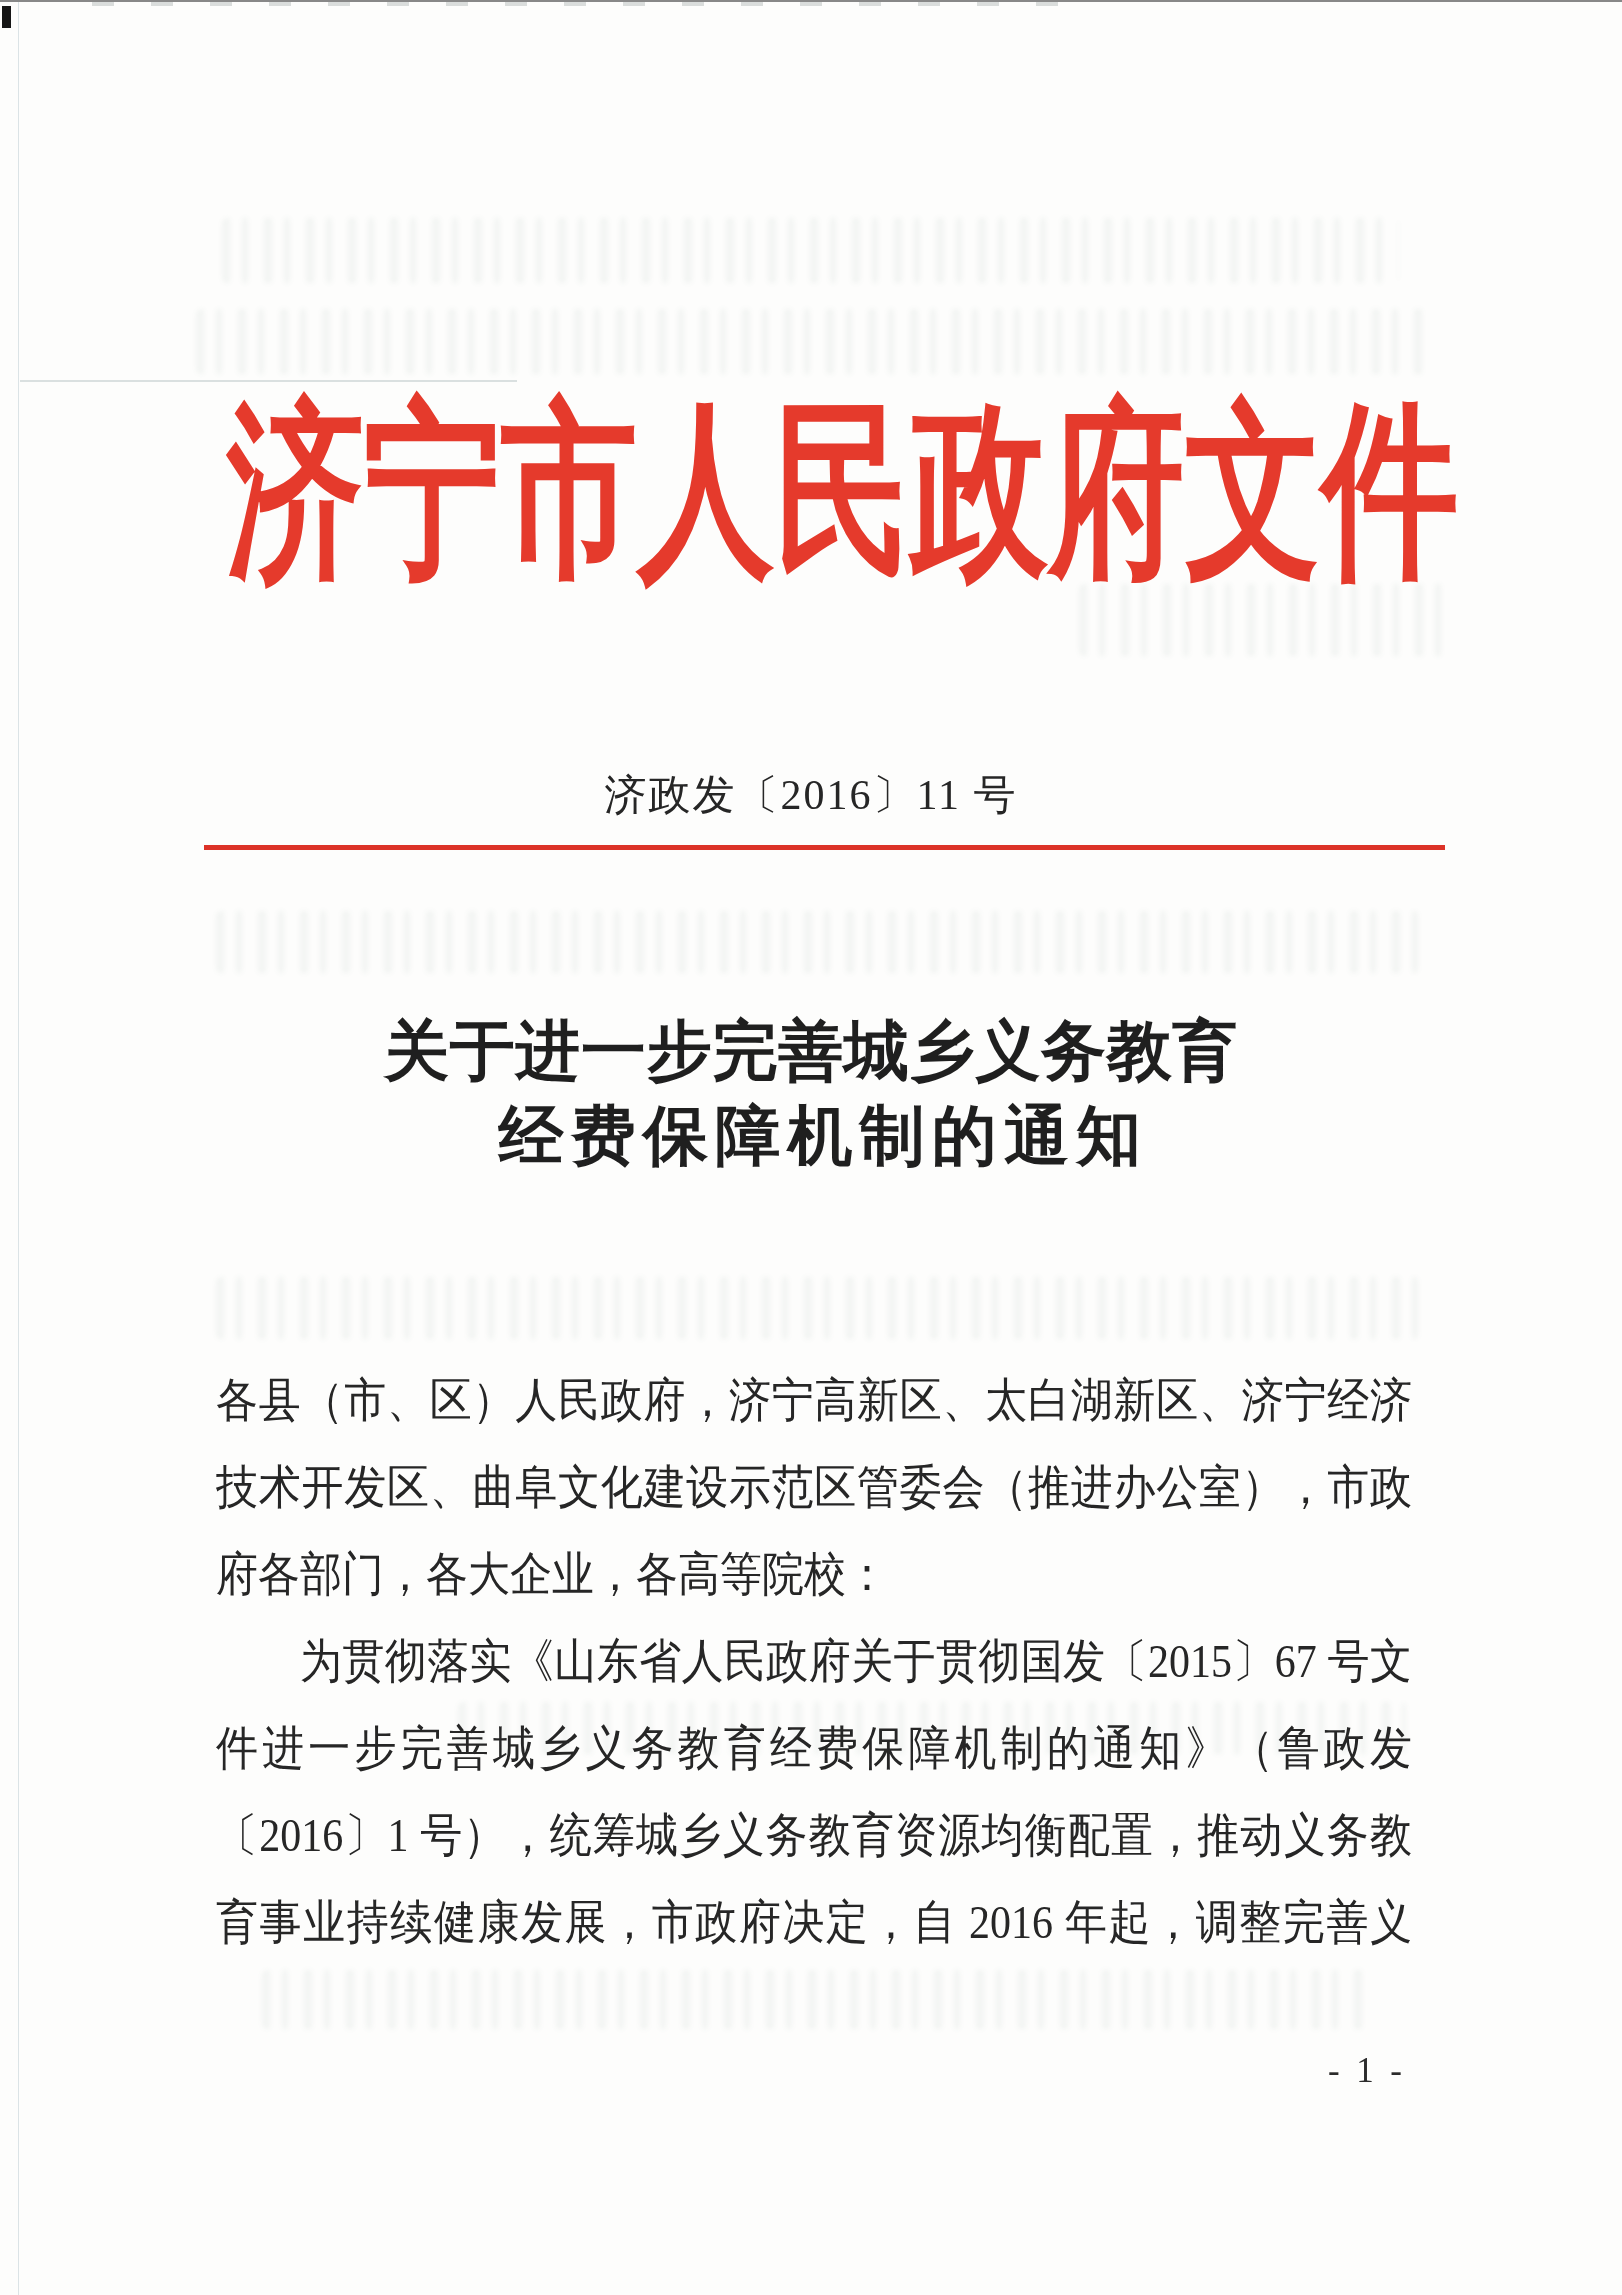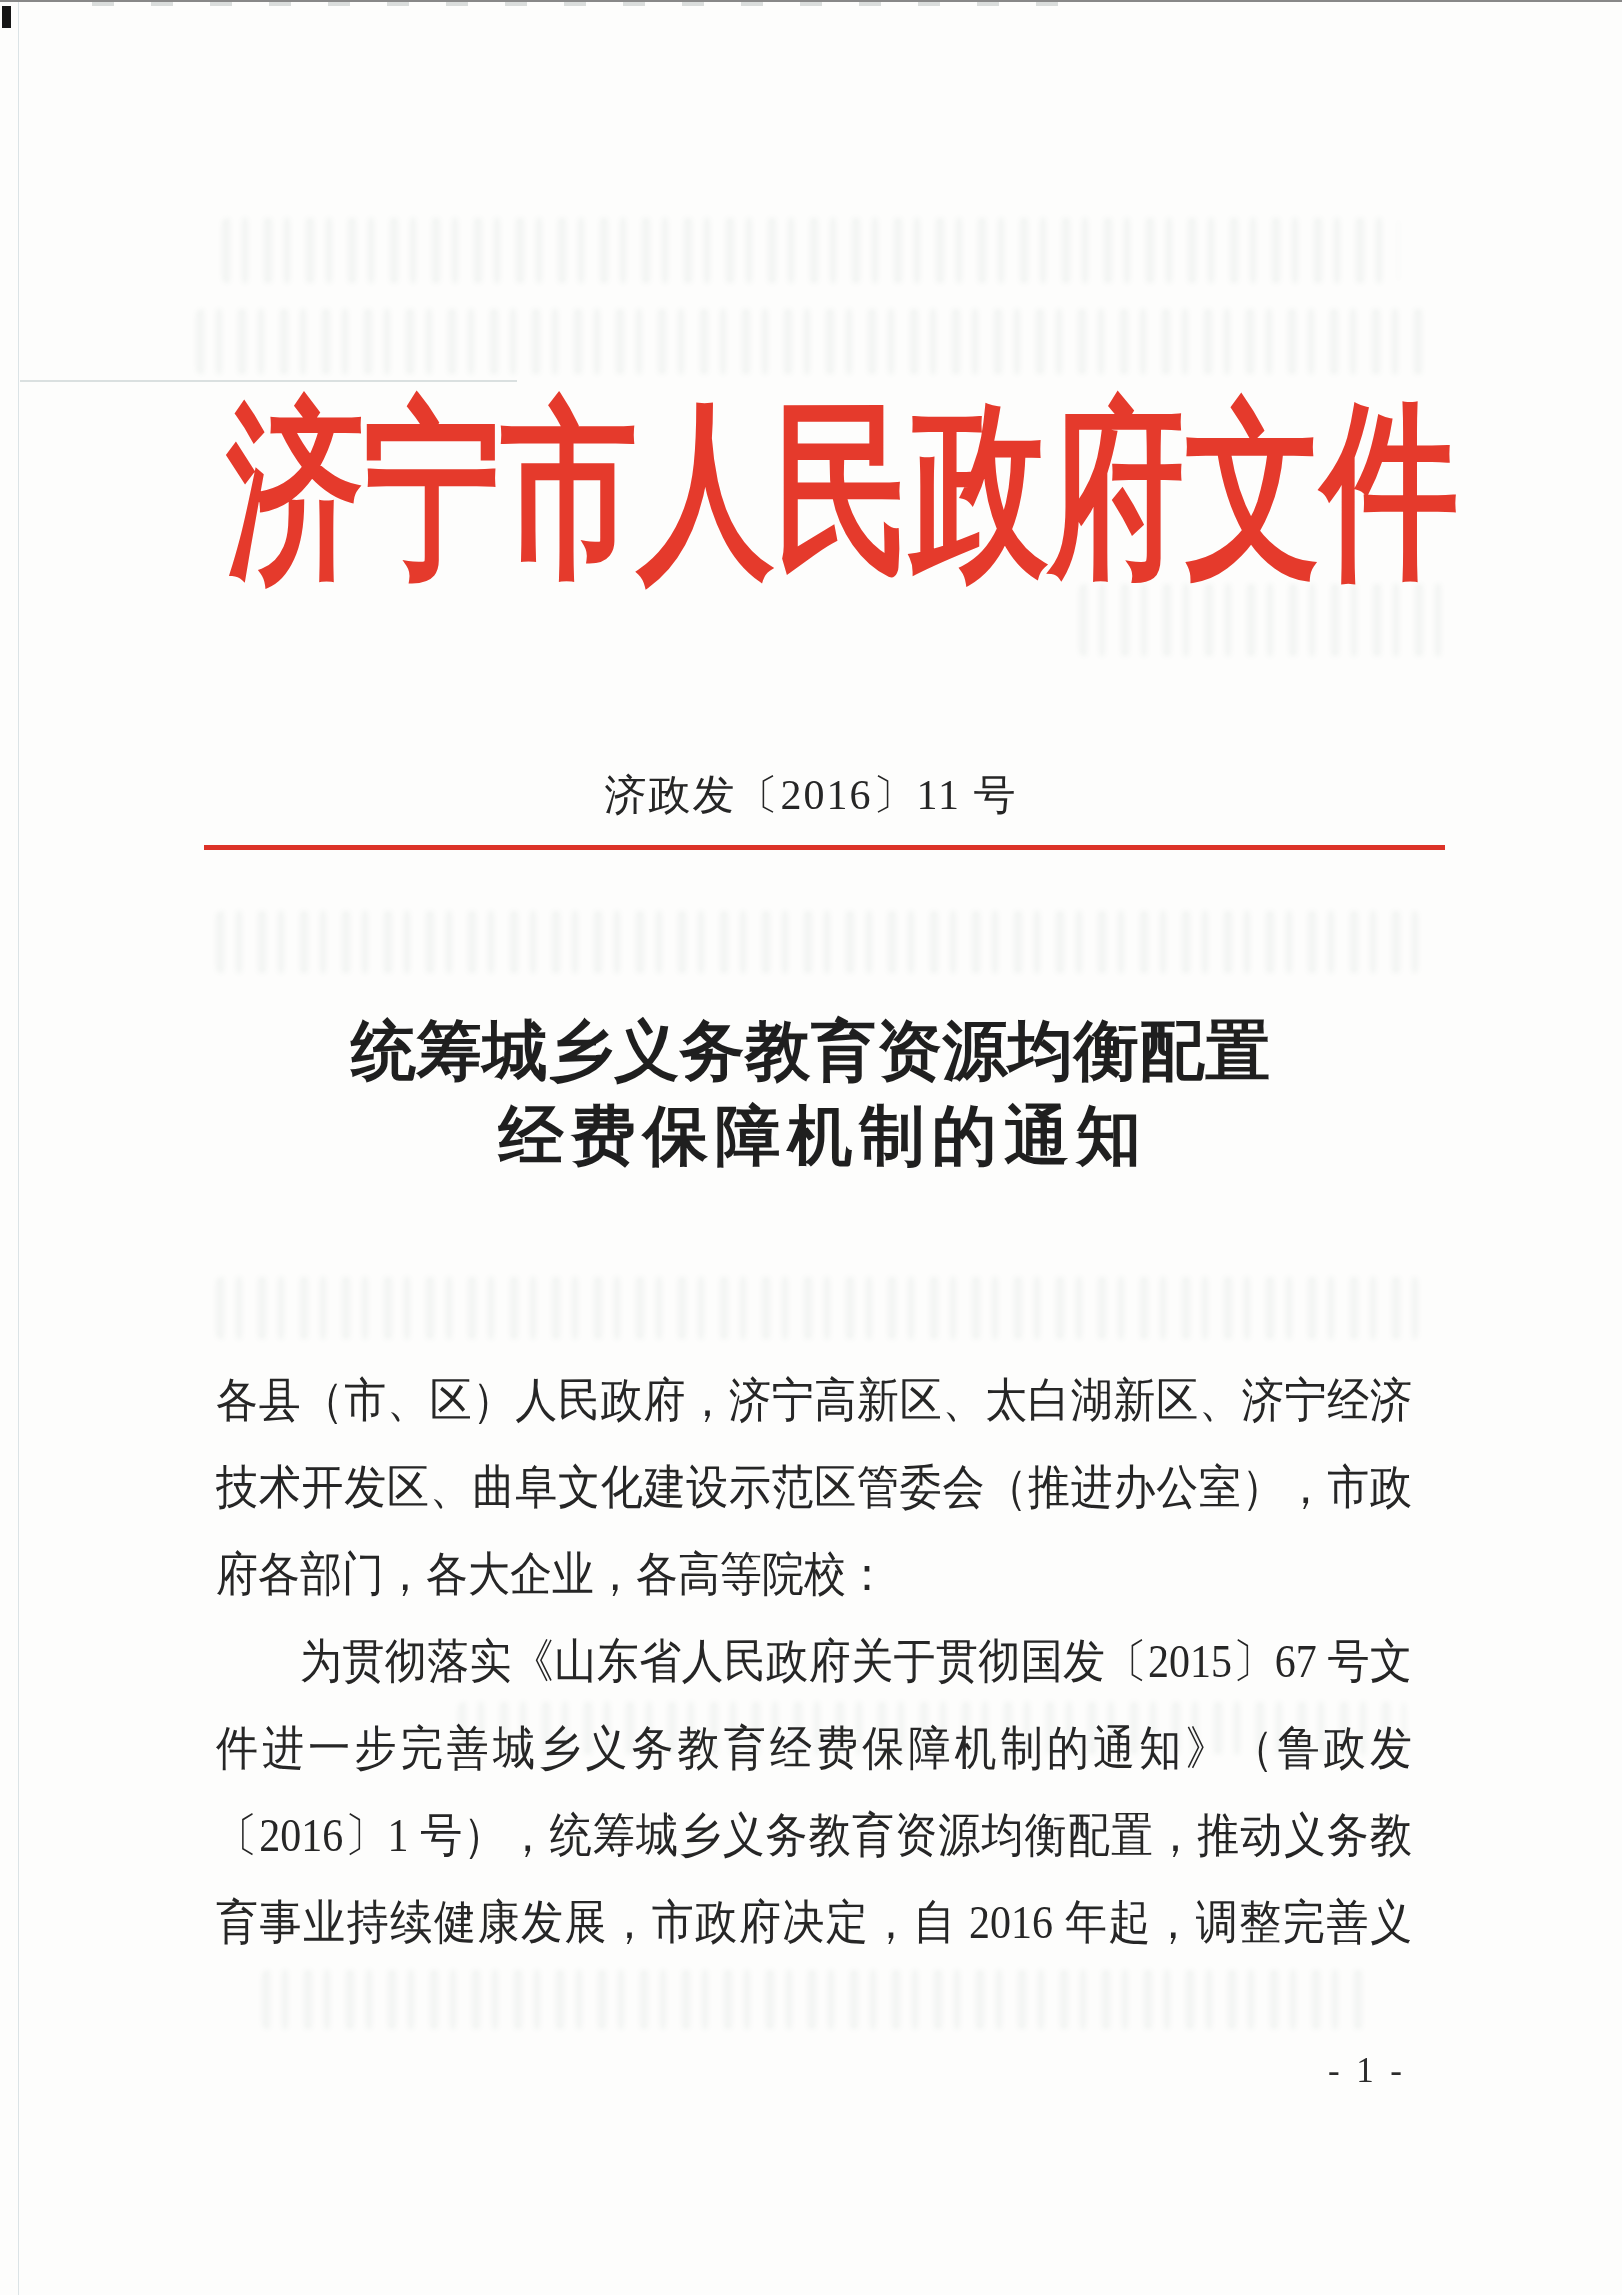--- a/index.html
+++ b/index.html
@@ -124,21 +124,21 @@
   <div class="ghost g6"></div>
   <div class="ghost g7"></div>
 
   <h1 class="masthead">济宁市人民政府文件</h1>
 
   <div class="doc-number">济政发〔2016〕11 号</div>
 
   <div class="red-rule"></div>
 
   <div class="doc-title">
-    <div class="t-line t2">统筹城乡义务教育资源均衡配置</div>
+    <div class="t-line t2">关于进一步完善城乡义务教育</div>
     <div class="t-line t3">经费保障机制的通知</div>
   </div>
 
   <div class="body-block recipients">
     <div class="b-line">各县（市、区）人民政府，济宁高新区、太白湖新区、济宁经济</div>
     <div class="b-line">技术开发区、曲阜文化建设示范区管委会（推进办公室），市政</div>
     <div class="b-line b-short">府各部门，各大企业，各高等院校：</div>
   </div>
 
   <div class="body-block para">

